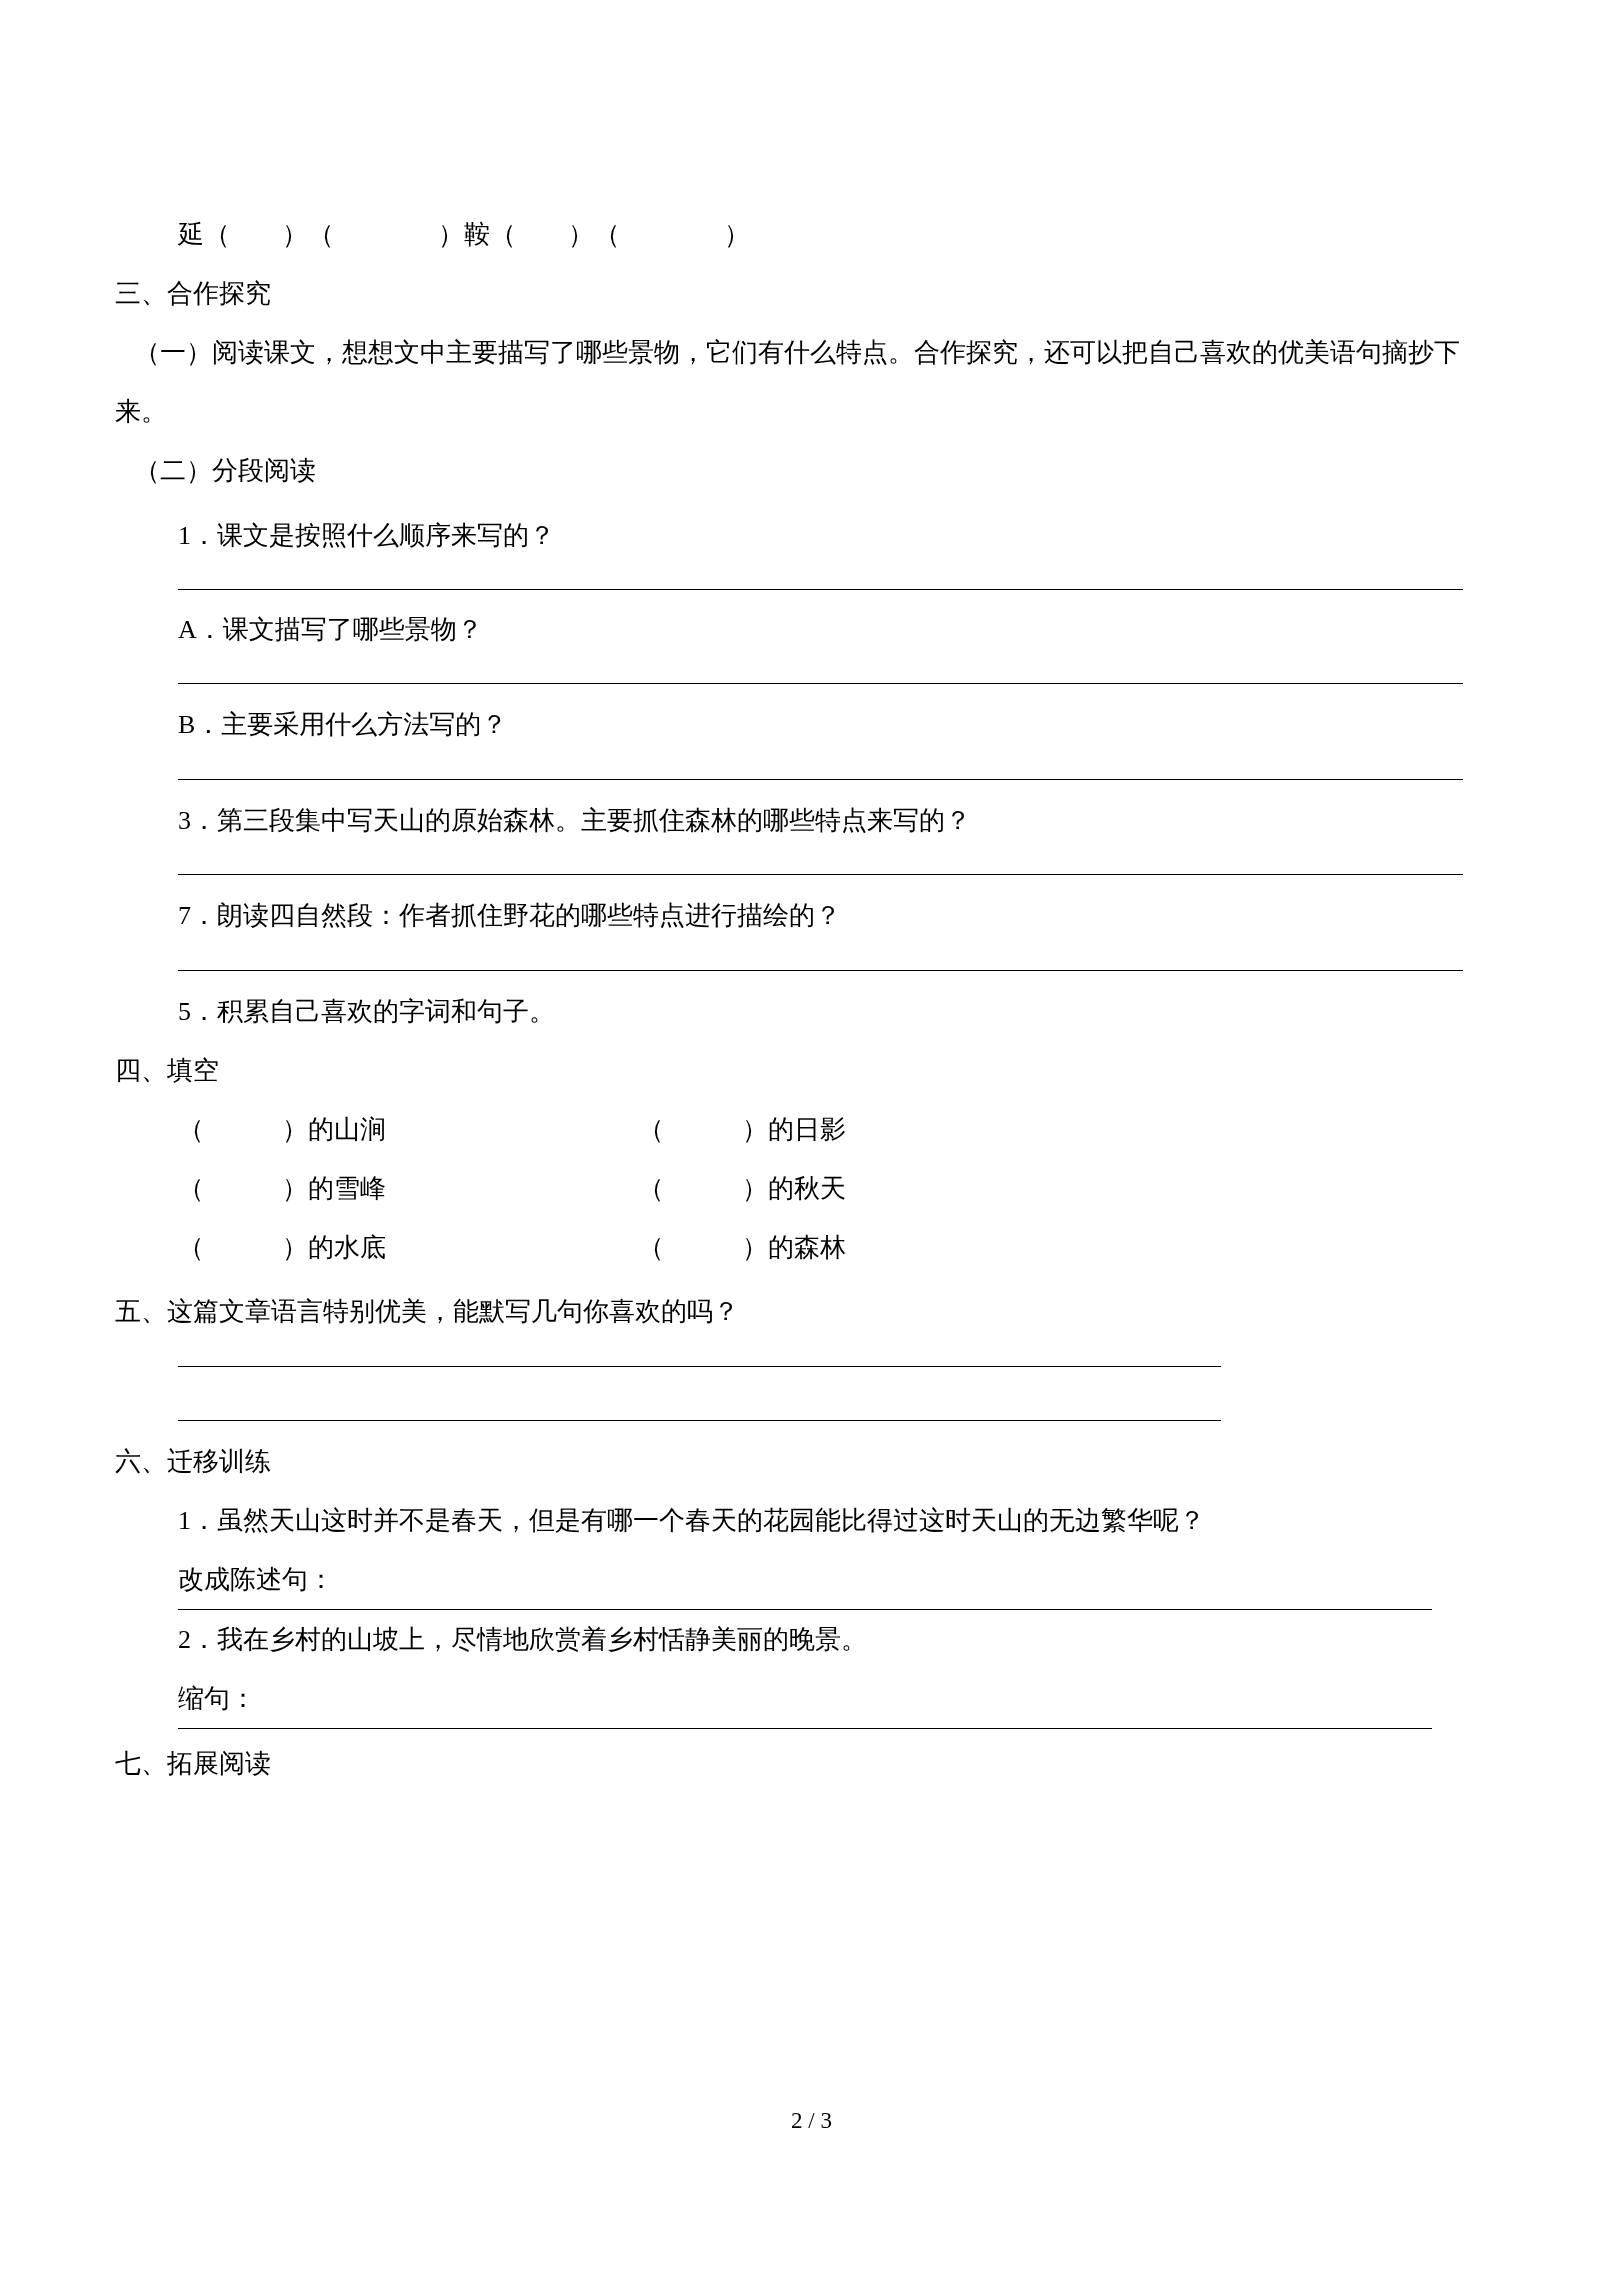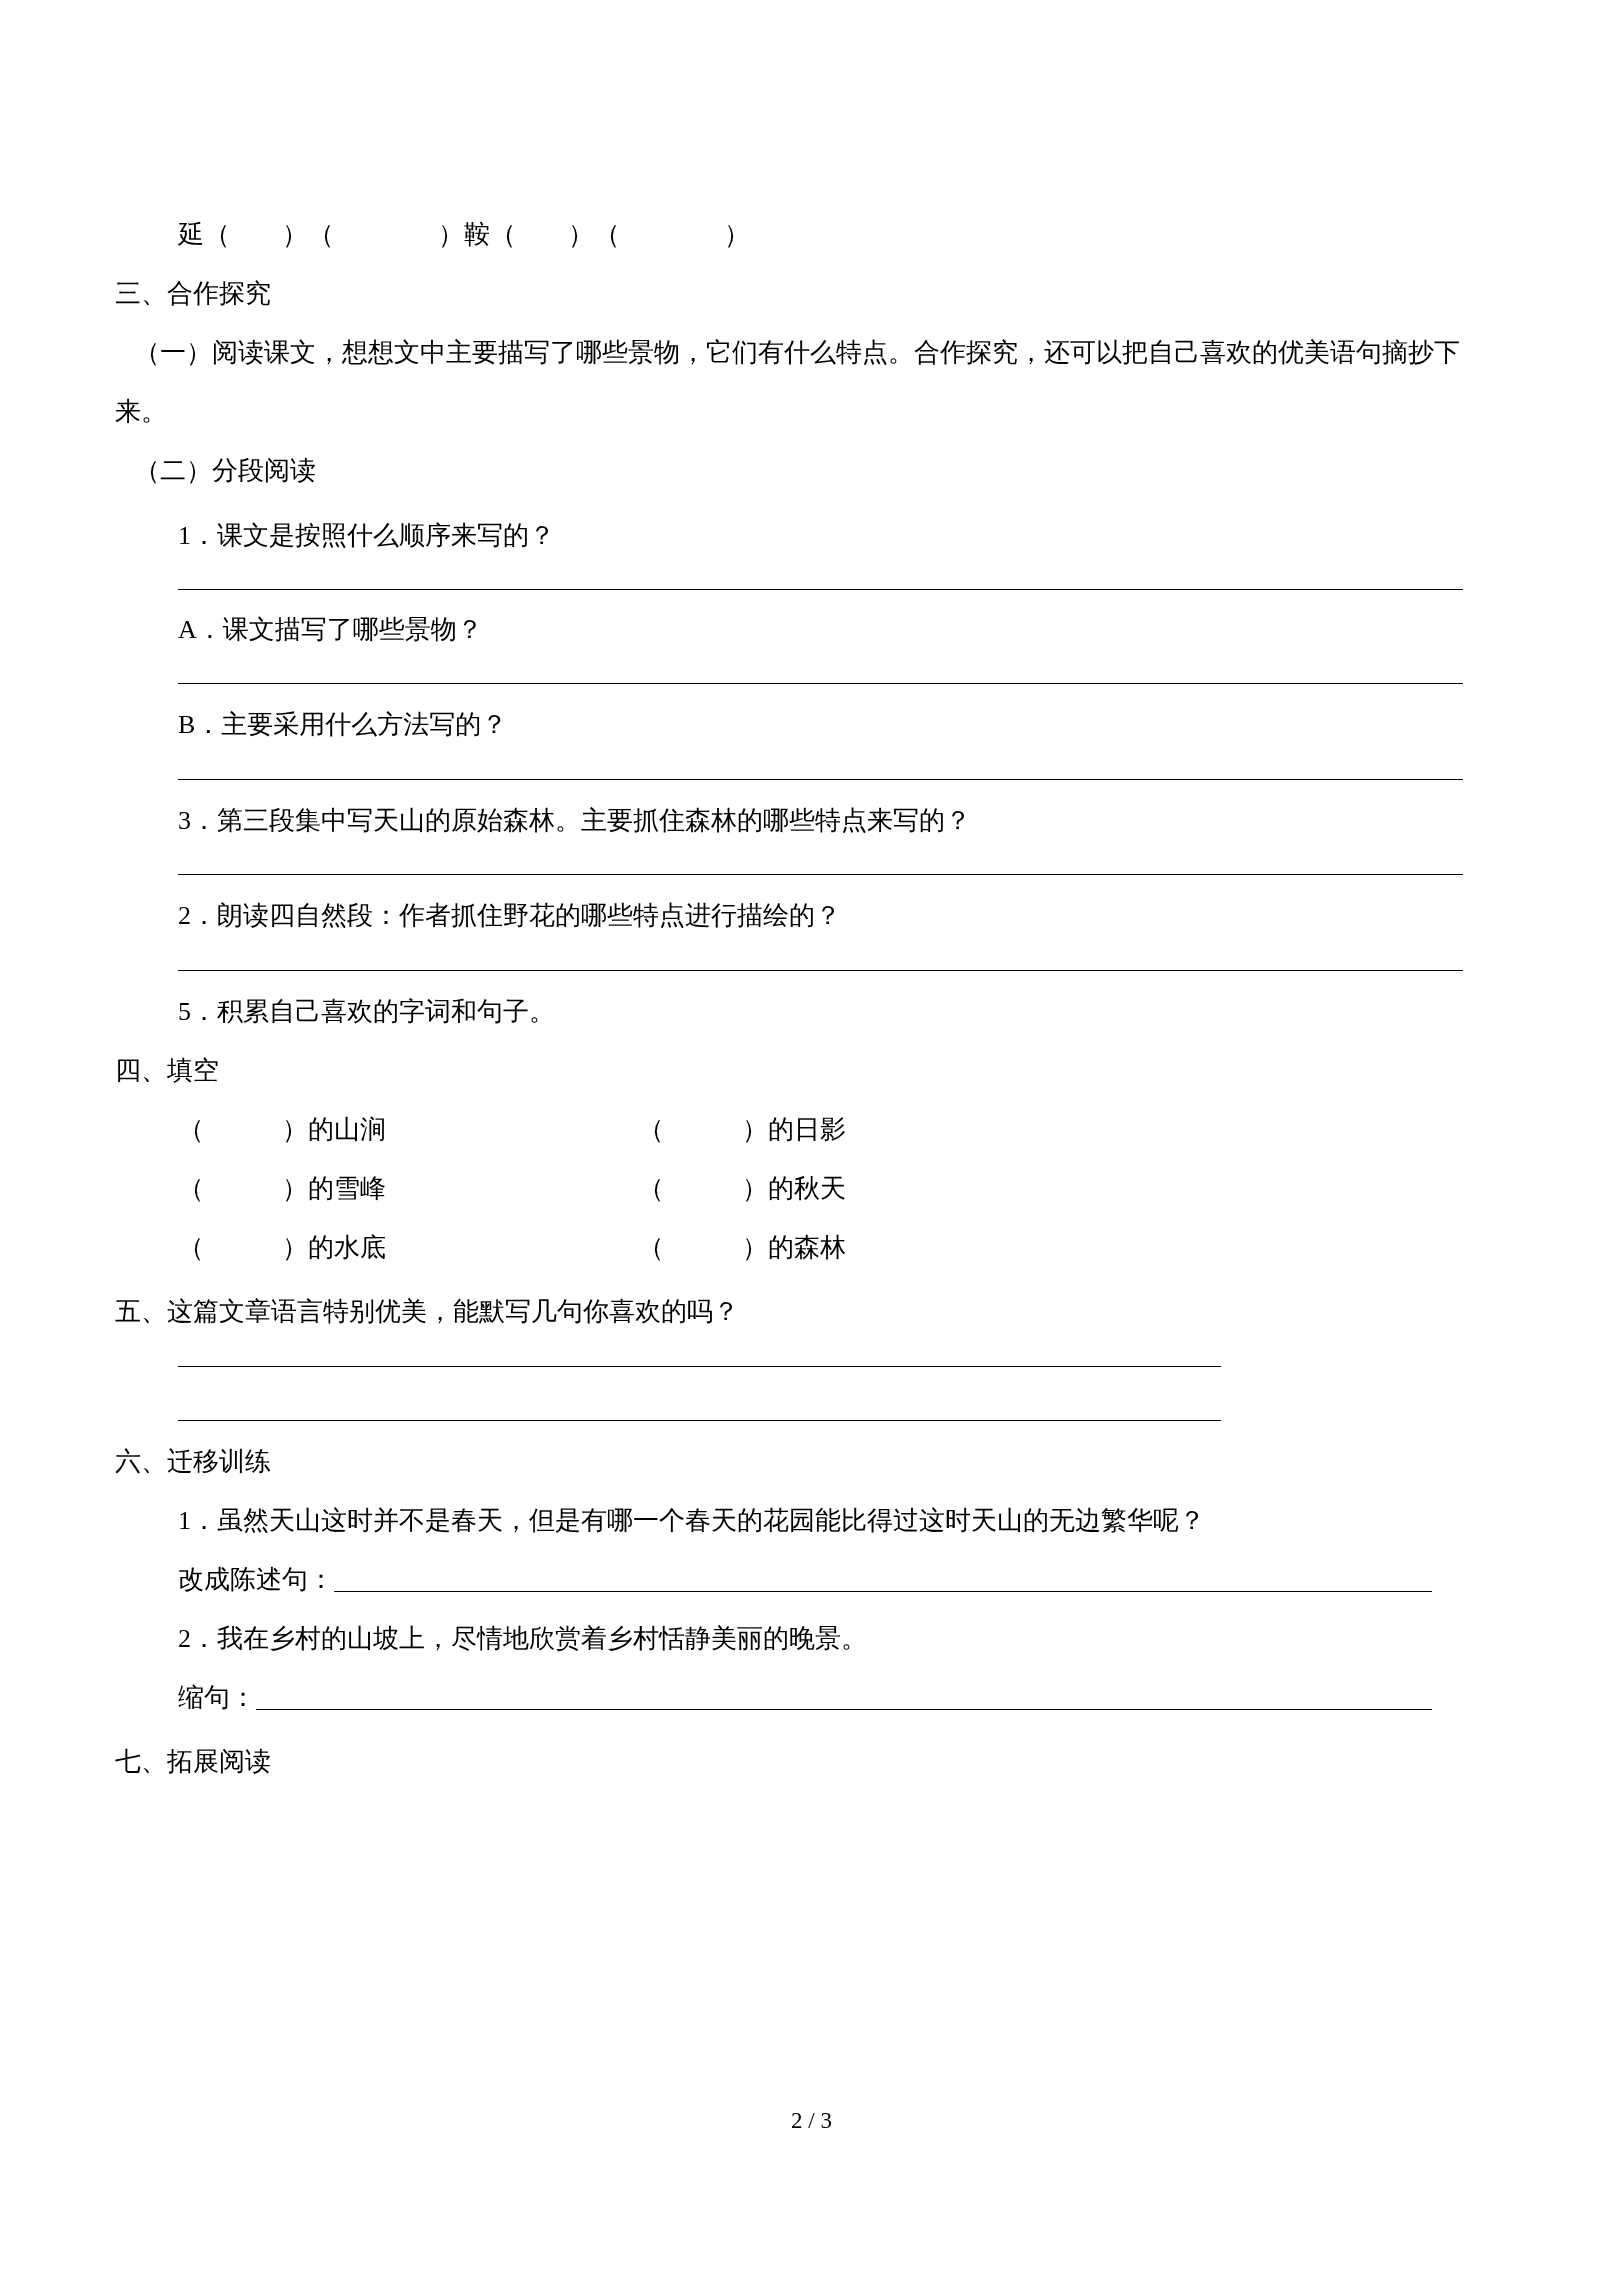--- a/index.html
+++ b/index.html
@@ -45,20 +45,21 @@
     margin-left: 63px;
     line-height: 59px;
   }
   .blank-row .col-left {
     width: 460px;
   }
   .fill-row {
     display: flex;
     margin-left: 63px;
     line-height: 59px;
+    flex-direction: column;
   }
   .fill-row .label { white-space: pre; }
   .fill-row .fill {
     flex: 1;
     height: 41px;
     border-bottom: 1.4px solid #000000;
     margin-right: 31px;
   }
   .footer {
     position: absolute;
@@ -86,21 +87,21 @@
 
   <p class="ml">A．课文描写了哪些景物？</p>
   <div class="answer-line"></div>
 
   <p class="ml mt-md">B．主要采用什么方法写的？</p>
   <div class="answer-line"></div>
 
   <p class="ml mt-md">3．第三段集中写天山的原始森林。主要抓住森林的哪些特点来写的？</p>
   <div class="answer-line"></div>
 
-  <p class="ml mt-md">2．朗读四自然段：作者抓住野花的哪些特点进行描绘的？</p>
+  <p class="ml mt-md">7．朗读四自然段：作者抓住野花的哪些特点进行描绘的？</p>
   <div class="answer-line"></div>
 
   <p class="ml mt-md">5．积累自己喜欢的字词和句子。</p>
 
   <p>四、填空</p>
 
   <div class="blank-row">
     <span class="col-left">（　　　）的山涧</span>
     <span>（　　　）的日影</span>
   </div>

